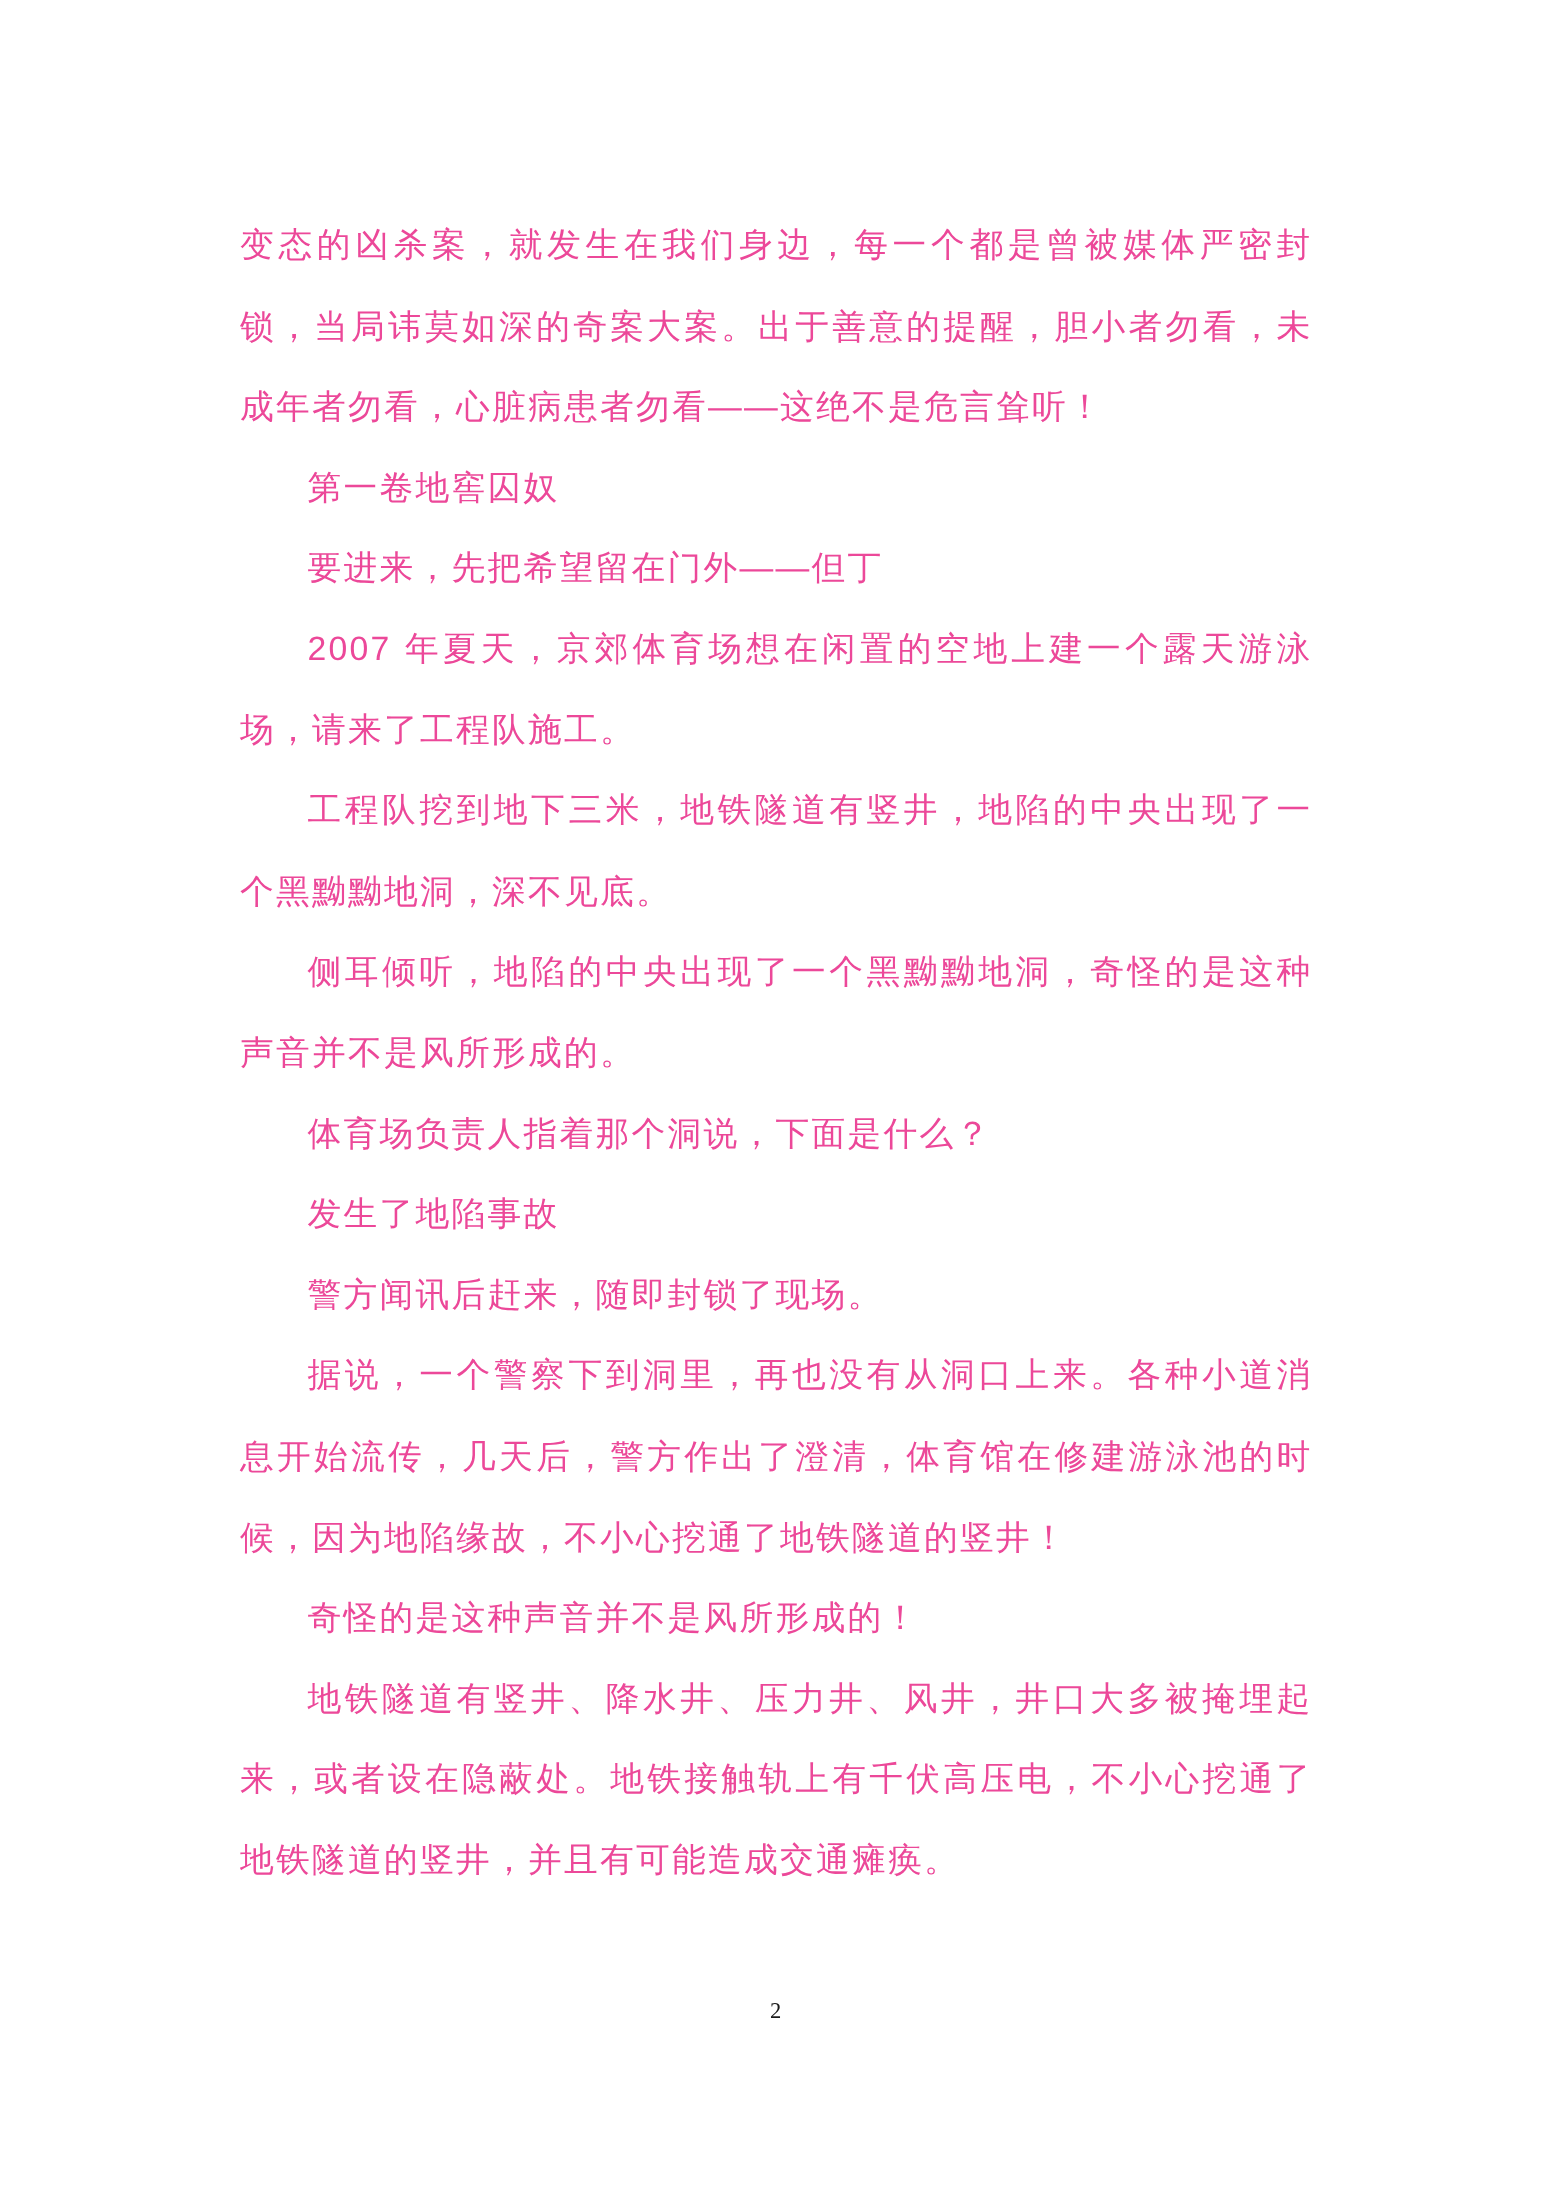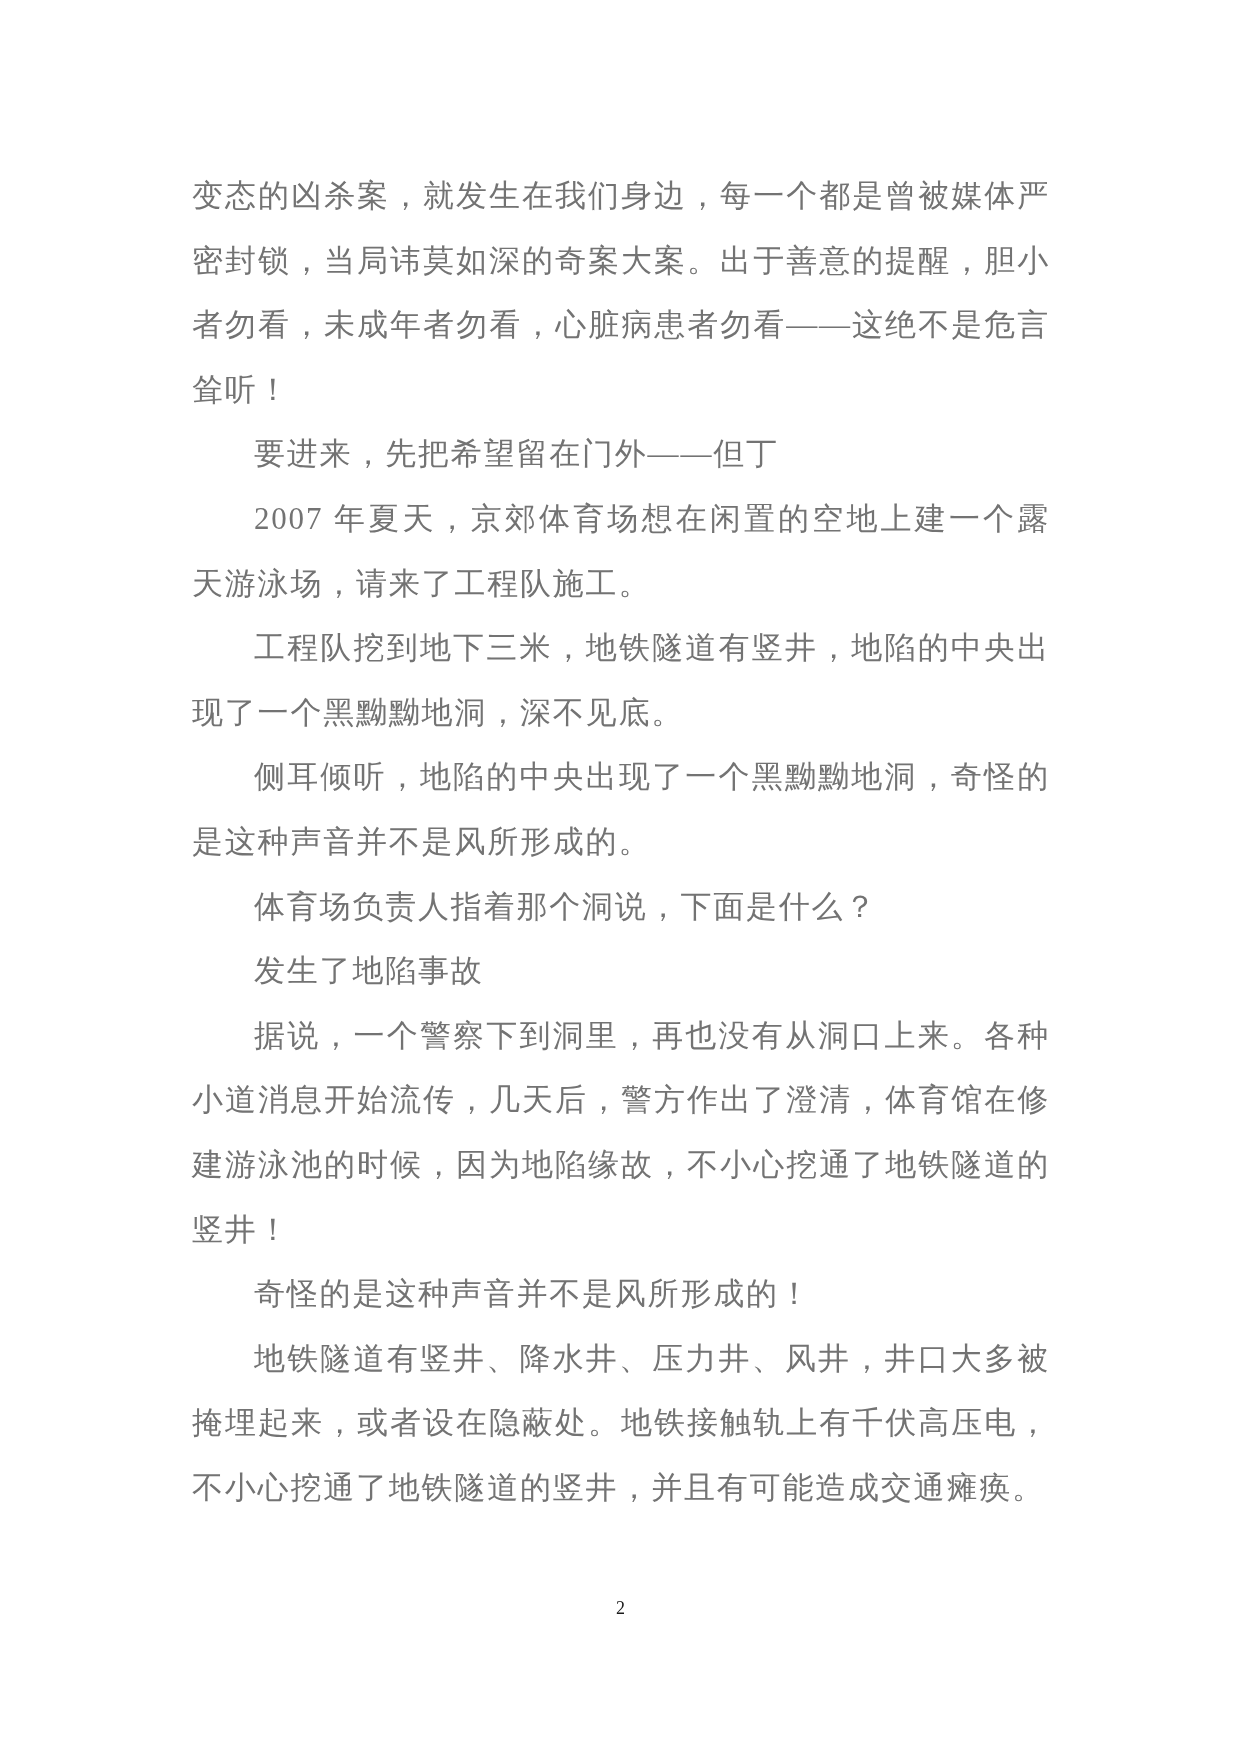--- a/index.html
+++ b/index.html
@@ -2,24 +2,24 @@
 <html><head>
   <meta charset="utf-8">
   <style>
     html, body { margin: 0; padding: 0; background: #ffffff; }
     body { width: 1241px; height: 1754px; position: relative; overflow: hidden; }
     .page {
       position: absolute;
       left: 192px;
       top: 164px;
       width: 858px;
-      font-family: Liberation Serif, serif;
-      font-size: 31px;
+      font-family: Liberation Sans, sans-serif;
+      font-size: 27px;
       line-height: 64.6px;
-      color: #737373;
+      color: #ec4899;
       letter-spacing: 1.8px;
       text-align: justify;
       text-justify: inter-character;
     }
     .page p { margin: 0; padding: 0; }
     .page p.indent { text-indent: 2em; }
     .page-number {
       position: absolute;
       top: 1598px;
       left: 0;
@@ -28,24 +28,26 @@
       font-family: "Liberation Serif", serif;
       font-size: 18px;
       color: #1a1a1a;
     }
   </style>
 </head>
 <body>
 
 <div class="page">
   <p>变态的凶杀案，就发生在我们身边，每一个都是曾被媒体严密封锁，当局讳莫如深的奇案大案。出于善意的提醒，胆小者勿看，未成年者勿看，心脏病患者勿看——这绝不是危言耸听！</p>
+  <p class="indent">第一卷地窖囚奴</p>
   <p class="indent">要进来，先把希望留在门外——但丁</p>
   <p class="indent">2007 年夏天，京郊体育场想在闲置的空地上建一个露天游泳场，请来了工程队施工。</p>
   <p class="indent">工程队挖到地下三米，地铁隧道有竖井，地陷的中央出现了一个黑黝黝地洞，深不见底。</p>
   <p class="indent">侧耳倾听，地陷的中央出现了一个黑黝黝地洞，奇怪的是这种声音并不是风所形成的。</p>
   <p class="indent">体育场负责人指着那个洞说，下面是什么？</p>
   <p class="indent">发生了地陷事故</p>
+  <p class="indent">警方闻讯后赶来，随即封锁了现场。</p>
   <p class="indent">据说，一个警察下到洞里，再也没有从洞口上来。各种小道消息开始流传，几天后，警方作出了澄清，体育馆在修建游泳池的时候，因为地陷缘故，不小心挖通了地铁隧道的竖井！</p>
   <p class="indent">奇怪的是这种声音并不是风所形成的！</p>
   <p class="indent">地铁隧道有竖井、降水井、压力井、风井，井口大多被掩埋起来，或者设在隐蔽处。地铁接触轨上有千伏高压电，不小心挖通了地铁隧道的竖井，并且有可能造成交通瘫痪。</p>
 </div>
 
 <div class="page-number">2</div>
 
 </body></html>

